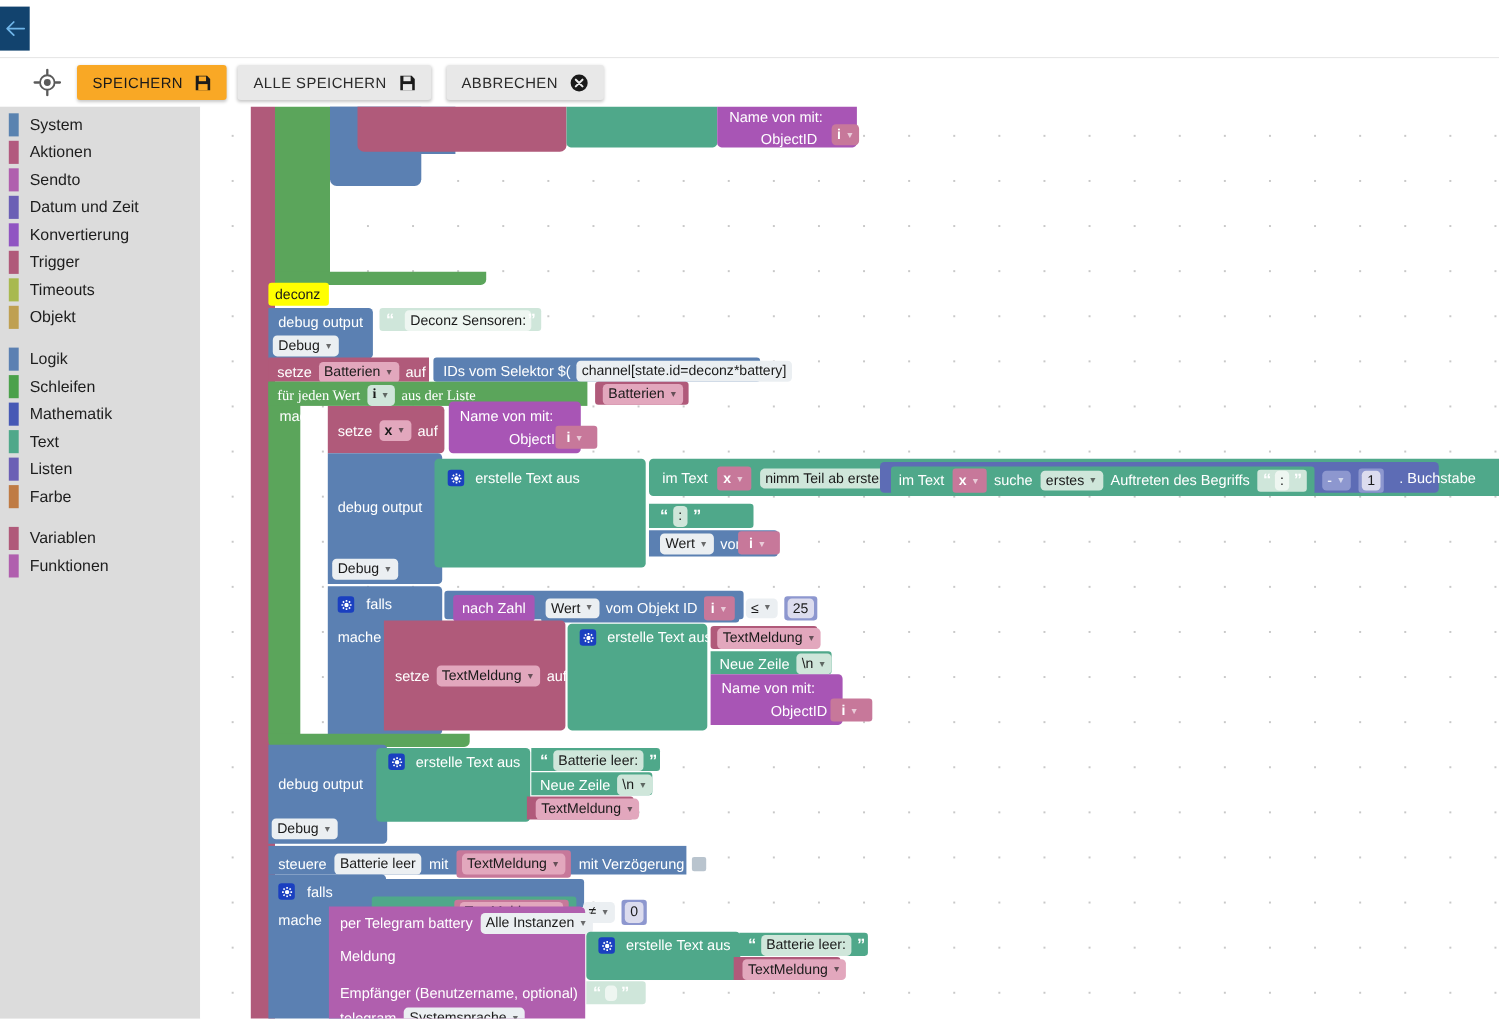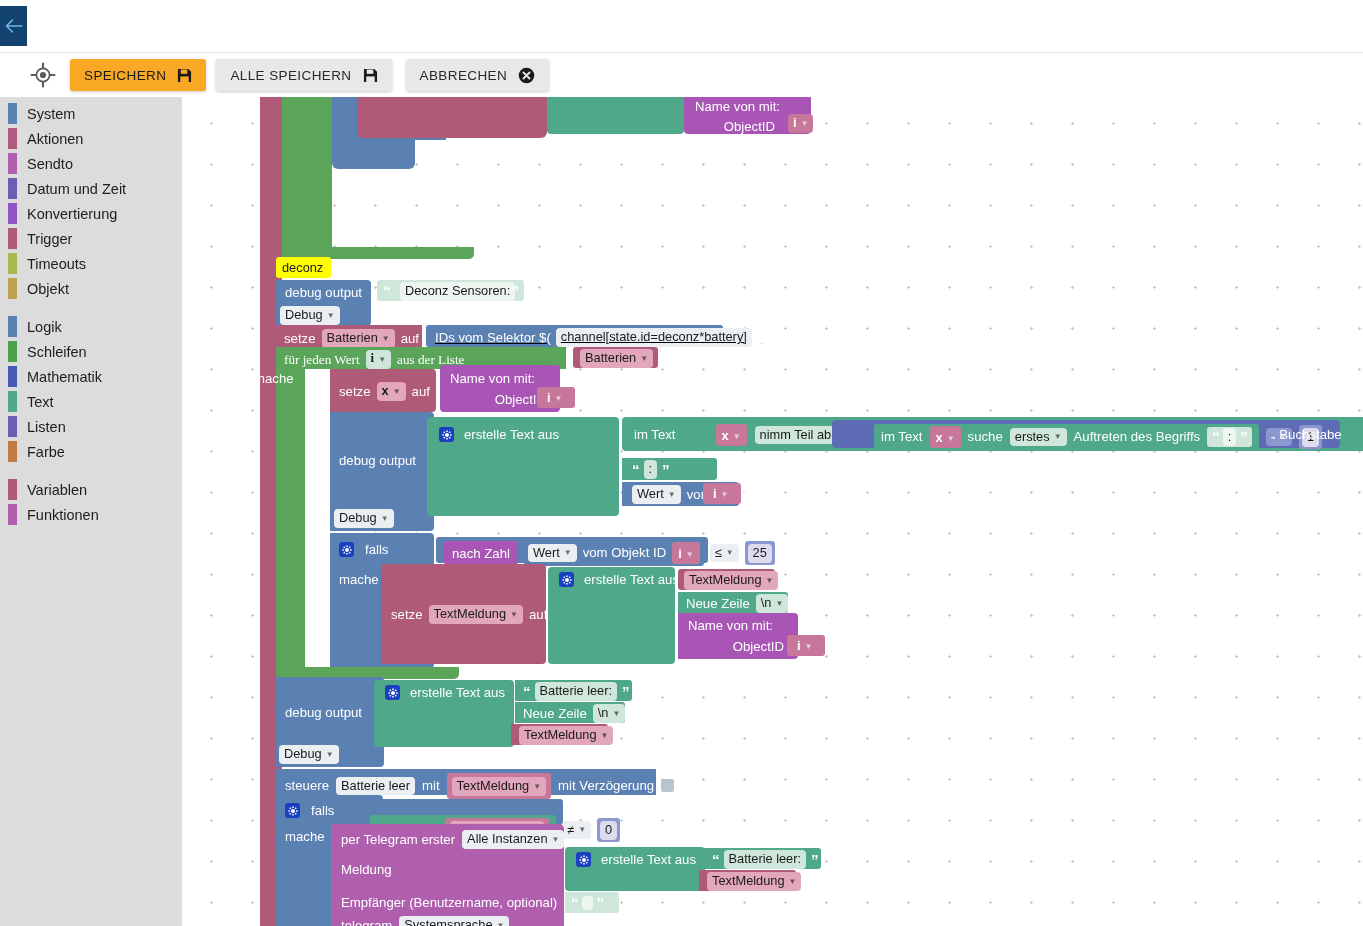--- a/index.html
+++ b/index.html
@@ -101,21 +101,21 @@
     width: 1181px; height: 829px;
     background: #ffffff;
     overflow: hidden;
   }
   #grid {
     position: absolute; left: 0; top: 0; width: 1181px; height: 829px;
     background-image: radial-gradient(#c8c8c8 1px, transparent 1.2px);
     background-size: 41px 41px;
     background-position: 9px 6px;
   }
-  .blk { position: absolute; margin-left: 32px; }
+  .blk { position: absolute; }
   .lbl { color: #ffffff; font-size: 13.2px; white-space: nowrap; line-height: 1; }
   .lbl.dark { color: #1a1a1a; }
 
   
   .field {
     display: inline-flex; align-items: center; gap: 4px;
     border-radius: 4px; padding: 1px 5px 2px 5px;
     font-size: 12.8px; line-height: 1.25; white-space: nowrap;
     color: #1a1a1a;
   }
@@ -316,21 +316,21 @@
     <div class="row" style="position:absolute; left:8px; top:4px; gap:6px;">
       <span class="lbl">setze</span>
       <span class="field f-pink">
         <span>Batterien</span>
         <span class="car">▼</span>
       </span>
       <span class="lbl">auf</span>
     </div>
   </div>
   <div class="blk" style="left:212px; top:228px; width:297px; height:22px; background:#5b80b2; border-radius:3px;">
-    <div class="row" style="position:absolute; left:9px; top:3px; gap:5px;text-decoration:underline;">
+    <div class="row" style="position:absolute; left:9px; top:3px; gap:5px;">
       <span class="lbl">IDs vom Selektor $(</span>
       <span class="field f-light">
         <span>channel[state.id=deconz*battery]</span>
       </span>
       <span class="lbl">)</span>
     </div>
   </div>
 
   <div class="blk" style="left:62px; top:250px; width:29px; height:323px; background:#5ba55b;"></div>
   <div class="blk" style="left:62px; top:250px; width:290px; height:22px; background:#5ba55b;">
@@ -671,21 +671,21 @@
       <span style="background:#8d97cf; border-radius:3px; padding:2px 3px;">
         <span class="field f-lav">
           <span>0</span>
         </span>
       </span>
     </div>
   </div>
 
   <div class="blk" style="left:117px; top:727px; width:233px; height:154px; background:#b05fae; border-radius:0 5px 5px 0;">
     <div class="row" style="position:absolute; left:10px; top:6px; gap:7px;">
-      <span class="lbl">per Telegram erster</span>
+      <span class="lbl">per Telegram battery</span>
       <span class="field f-light">
         <span>Alle Instanzen</span>
         <span class="car">▼</span>
       </span>
     </div>
     <div class="lbl" style="position:absolute; left:10px; top:39px;">Meldung</div>
     <div class="lbl" style="position:absolute; left:10px; top:72px;">Empfänger (Benutzername, optional)</div>
     <div class="row" style="position:absolute; left:10px; top:92px; gap:7px;">
       <span class="lbl">telegram</span>
       <span class="field f-light">

